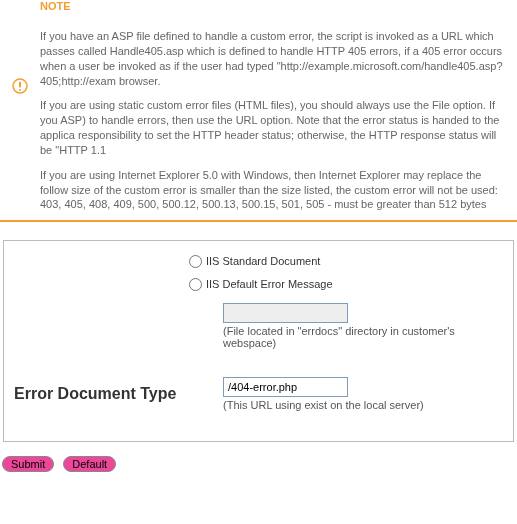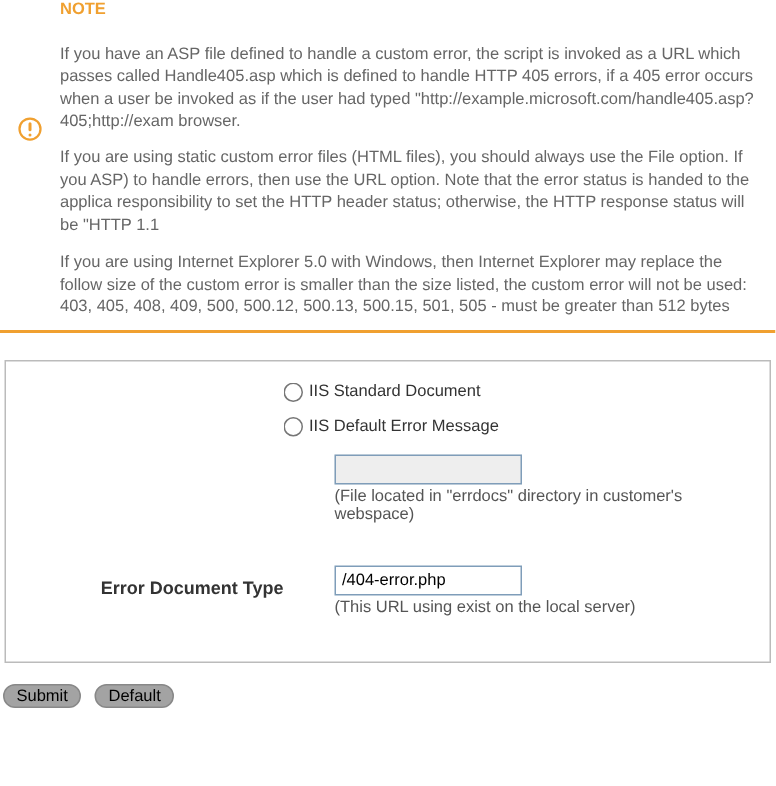--- a/index.html
+++ b/index.html
@@ -46,23 +46,22 @@
     margin: 18px 3px 10px 3px;
     padding: 14px 10px 30px 10px;
   }
   .form-row {
     display: flex;
   }
   .form-label-col {
     width: 175px;
     padding-top: 130px;
     font-weight: bold;
-    font-size: 12px;
+    font-size: 16px;
     color: #333;
-    text-align: right;
   }
   .form-opts-col {
     flex: 1;
   }
   .opt {
     display: flex;
     align-items: flex-start;
     margin-bottom: 10px;
     font-size: 11px;
   }
@@ -95,21 +94,21 @@
   .hint.last { margin-bottom: 0; }
   .button-bar {
     padding: 4px 2px 6px 2px;
   }
   .btn {
     font-family: Verdana, Arial, sans-serif;
     font-size: 11px;
     padding: 1px 8px;
     border: 1px solid #888;
     border-radius: 9px;
-    background: #a3a3a3;
+    background: #ec4899;
     cursor: pointer;
   }
   .btn + .btn { margin-left: 6px; }
 </style>
 </head>
 <body>
 
 <div class="note-box">
   <div class="note-title">NOTE</div>
   <div class="note-text">

